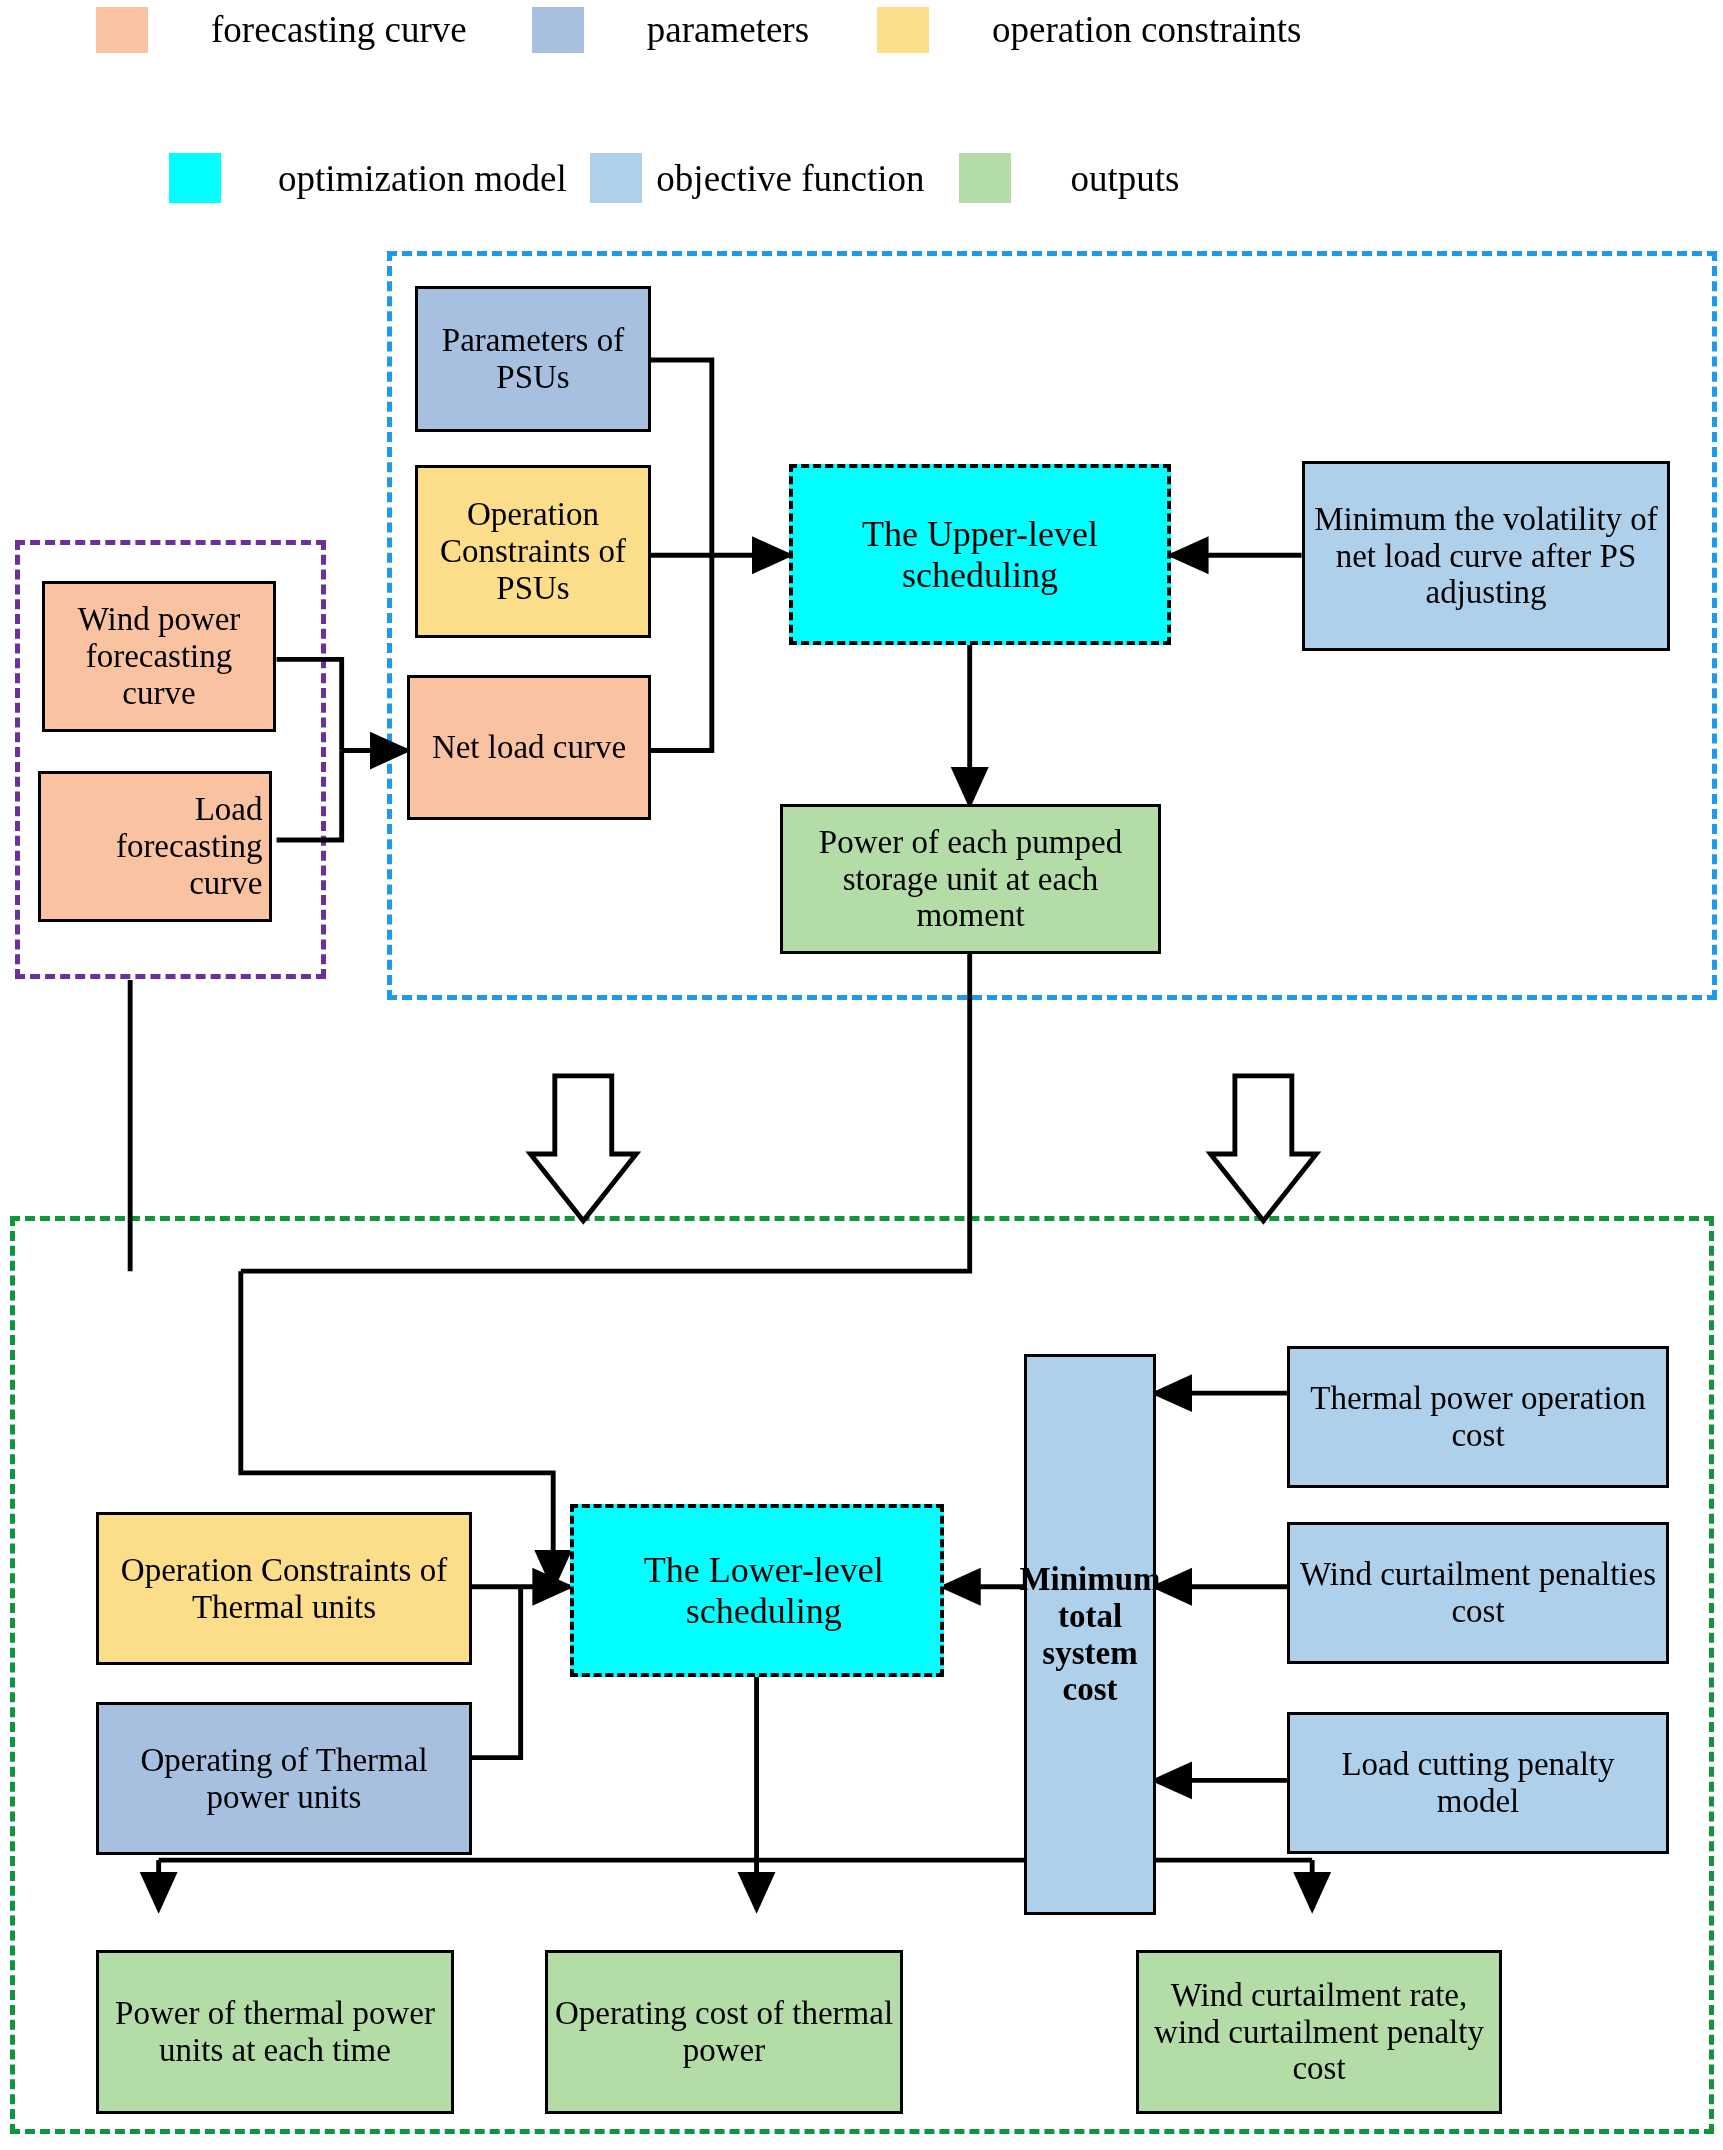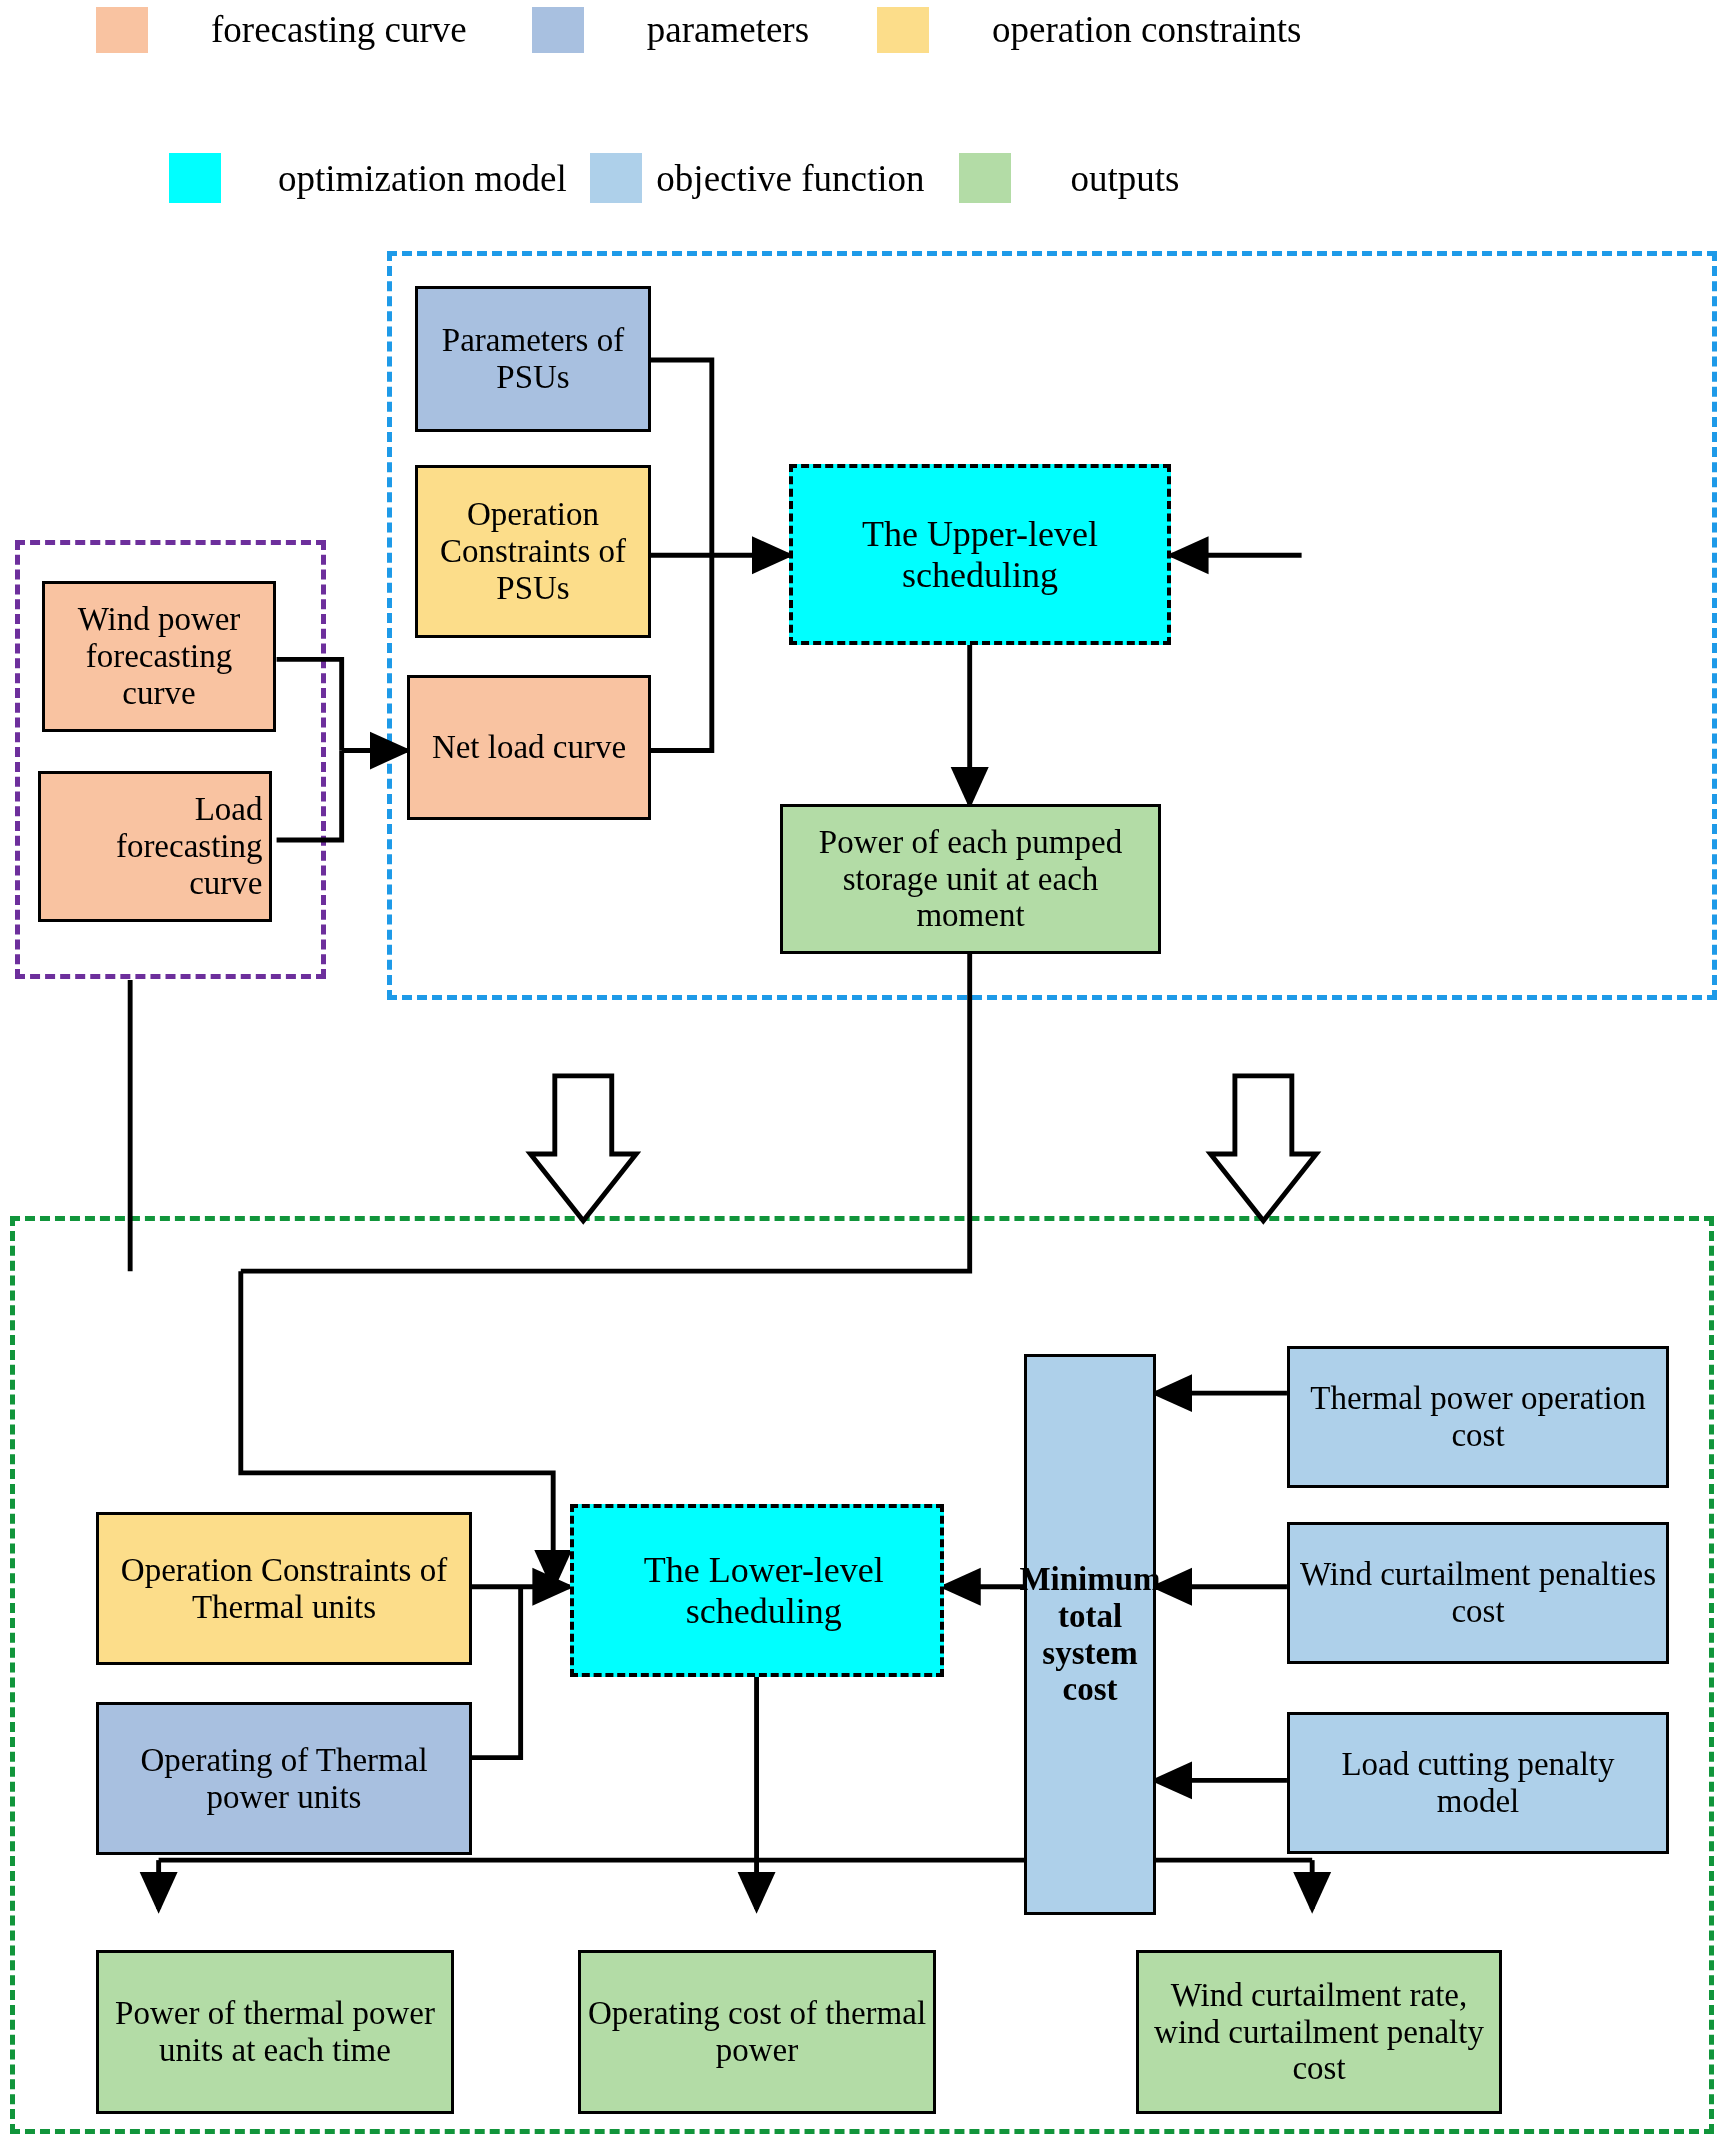--- a/index.html
+++ b/index.html
@@ -126,20 +126,23 @@
   </div>
 
   <div class="node" style="left:38px;top:771px;width:234px;height:151px;background:#f9c3a1;text-align:right;">
     <span>Load forecasting curve</span>
   </div>
 
   <div class="node dash big" style="left:789px;top:464px;width:382px;height:181px;background:#00ffff;">
     <span>The Upper-level scheduling</span>
   </div>
 
+  <div class="node" style="left:1302px;top:461px;width:368px;height:190px;background:#aed0ea;">
+    <span>Minimum the volatility of net load curve after PS adjusting</span>
+  </div>
 
   <div class="node" style="left:780px;top:804px;width:381px;height:150px;background:#b3dca6;">
     <span>Power of each pumped storage unit at each moment</span>
   </div>
 
   <div class="node" style="left:96px;top:1512px;width:376px;height:153px;background:#fcdd8a;">
     <span>Operation Constraints of Thermal units</span>
   </div>
 
   <div class="node" style="left:96px;top:1702px;width:376px;height:153px;background:#a8c0e0;">
@@ -163,21 +166,21 @@
   </div>
 
   <div class="node" style="left:1287px;top:1712px;width:382px;height:142px;background:#aed0ea;">
     <span>Load cutting penalty model</span>
   </div>
 
   <div class="node" style="left:96px;top:1950px;width:358px;height:164px;background:#b3dca6;">
     <span>Power of thermal power units at each time</span>
   </div>
 
-  <div class="node" style="left:578px;top:1950px;width:358px;height:164px;background:#b3dca6;">
+  <div class="node" style="left:545px;top:1950px;width:358px;height:164px;background:#b3dca6;">
     <span>Operating cost of thermal power</span>
   </div>
 
   <div class="node" style="left:1136px;top:1950px;width:366px;height:164px;background:#b3dca6;">
     <span>Wind curtailment rate, wind curtailment penalty cost</span>
   </div>
 
 </div>
 
 

